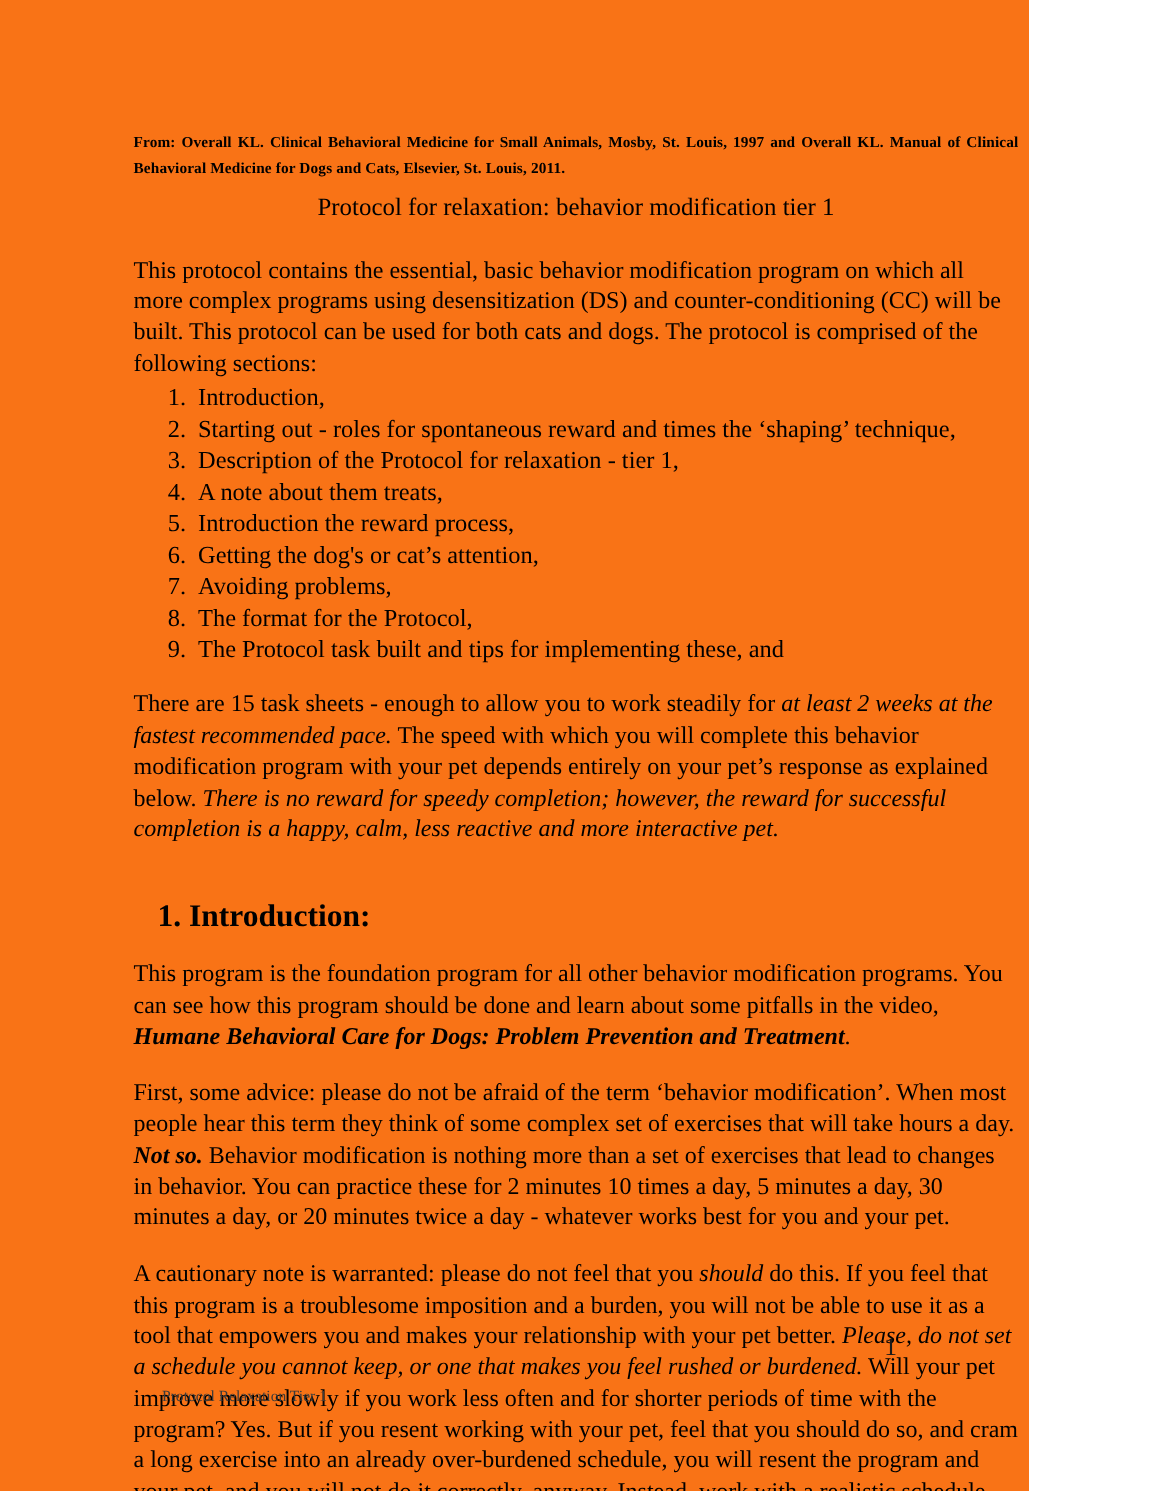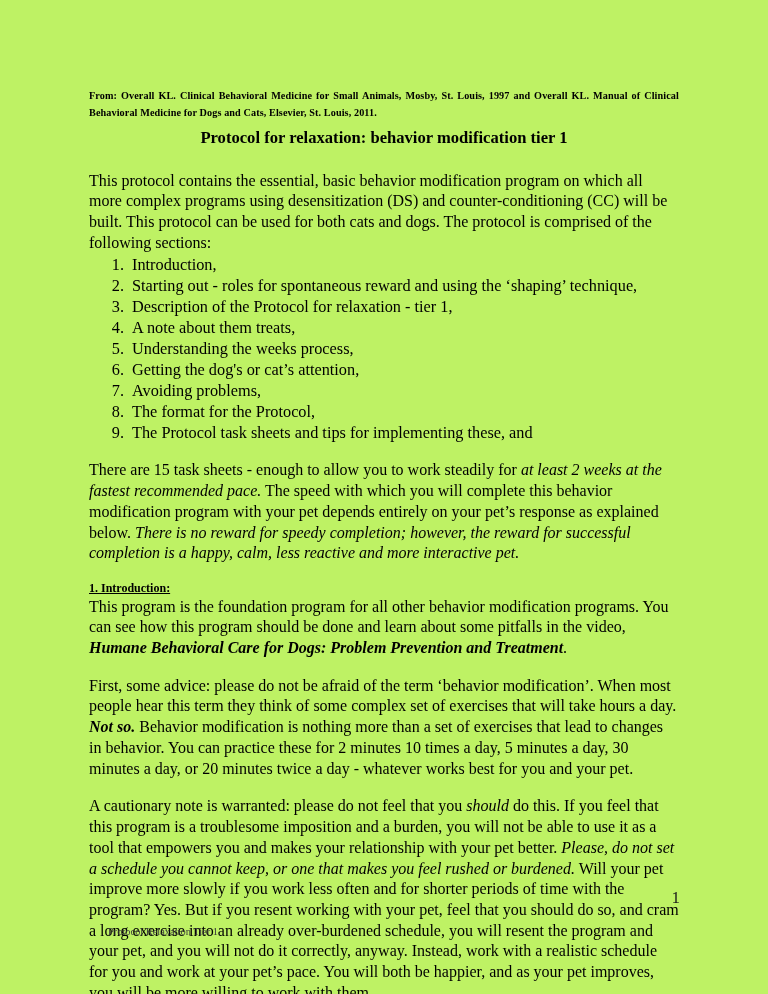--- a/index.html
+++ b/index.html
@@ -13,44 +13,44 @@
     height: 994px;
     position: relative;
     font-family: "Liberation Serif", "DejaVu Serif", serif;
     color: #000000;
     overflow: hidden;
   }
   .page {
     position: absolute;
     left: 0;
     top: 0;
-    width: 768px;
+    width: 686px;
     height: 994px;
-    background: #bef264;
+    background: #f97316;
   }
   .content {
     position: absolute;
     left: 89px;
     top: 88px;
     width: 590px;
   }
   
   .citation {
     font-size: 10.2px;
     font-weight: bold;
     line-height: 1.62;
     text-align: justify;
     text-justify: inter-word;
     letter-spacing: 0.1px;
     margin: 0 0 0 0;
   }
   
   .doc-title {
     font-size: 16.6px;
-    font-weight: bold;
+    font-weight: normal;
     text-align: center;
     margin: 7px 0 0 0;
     line-height: 1.25;
   }
   
   p.body {
     font-size: 16px;
     line-height: 1.295;
     margin: 0;
     text-align: left;
@@ -78,25 +78,24 @@
     min-width: 43px;
     text-align: right;
     padding-right: 8px;
     box-sizing: border-box;
   }
   ol.sections li .txt {
     flex: 1;
   }
 
   h2.section-heading {
-    font-size: 12px;
+    font-size: 21px;
     font-weight: bold;
-    margin: 0;
+    margin: 16px;
     line-height: 1.295;
-    text-decoration: underline;
   }
 
   
   .footer {
     position: absolute;
     left: 108px;
     right: 88px;
     top: 888px;
     height: 28px;
   }
@@ -133,49 +132,49 @@
 
     <p class="body">This protocol contains the essential, basic behavior modification program on which all more complex programs using desensitization (DS) and counter-conditioning (CC) will be built.  This protocol can be used for both cats and dogs.  The protocol is comprised of the following sections:</p>
 
     <ol class="sections" id="sections-list">
         <li>
           <span class="num">1.</span>
           <span class="txt">Introduction,</span>
         </li>
         <li>
           <span class="num">2.</span>
-          <span class="txt">Starting out - roles for spontaneous reward and using the ‘shaping’ technique,</span>
+          <span class="txt">Starting out - roles for spontaneous reward and times the ‘shaping’ technique,</span>
         </li>
         <li>
           <span class="num">3.</span>
           <span class="txt">Description of the Protocol for relaxation - tier 1,</span>
         </li>
         <li>
           <span class="num">4.</span>
           <span class="txt">A note about them treats,</span>
         </li>
         <li>
           <span class="num">5.</span>
-          <span class="txt">Understanding the weeks process,</span>
+          <span class="txt">Introduction the reward process,</span>
         </li>
         <li>
           <span class="num">6.</span>
           <span class="txt">Getting the dog's or cat’s attention,</span>
         </li>
         <li>
           <span class="num">7.</span>
           <span class="txt">Avoiding problems,</span>
         </li>
         <li>
           <span class="num">8.</span>
           <span class="txt">The format for the Protocol,</span>
         </li>
         <li>
           <span class="num">9.</span>
-          <span class="txt">The Protocol task sheets and tips for implementing these, and</span>
+          <span class="txt">The Protocol task built and tips for implementing these, and</span>
         </li>
       </ol>
 
     <div class="gap-md"></div>
 
     <p class="body">
       <span>There are 15 task sheets - enough to allow you to work steadily for </span><em class="it">at least 2 weeks at the fastest recommended pace.</em><span> The speed with which you will complete this behavior modification program with your pet depends entirely on your pet’s response as explained below.  </span><em class="it">There is no reward for speedy completion; however, the reward for successful completion is a happy, calm, less reactive and more interactive pet.</em>
     </p>
 
     <div class="gap-md"></div>

